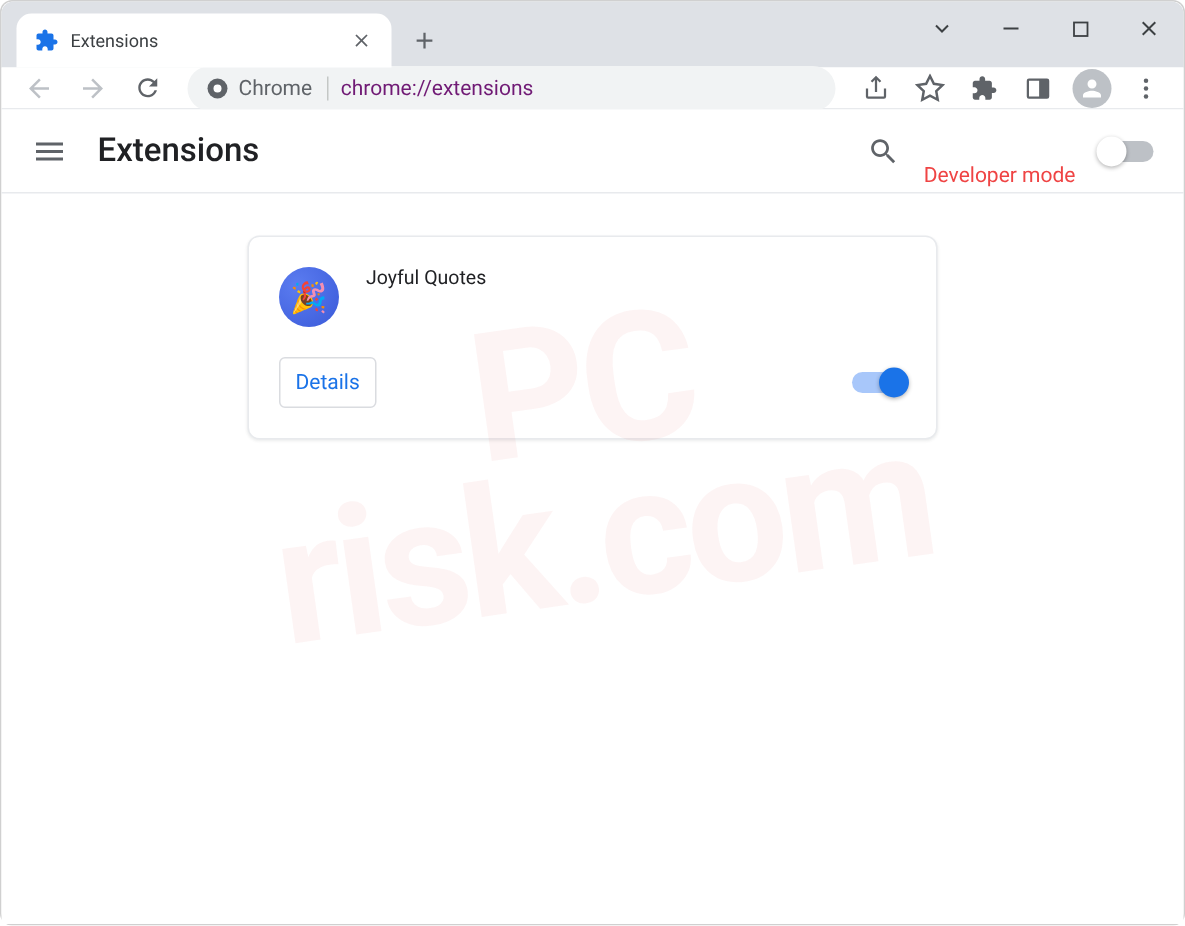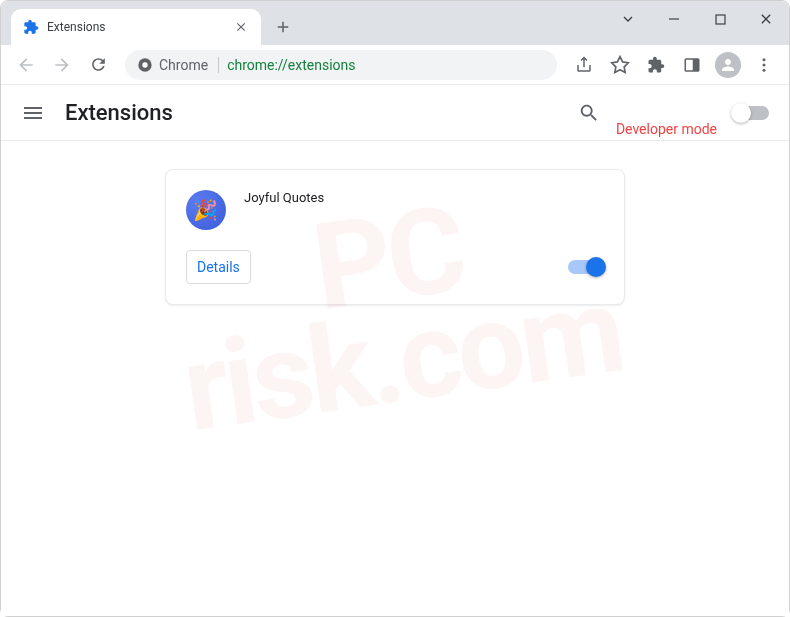--- a/index.html
+++ b/index.html
@@ -79,21 +79,21 @@
     .win-btn {
       width: 46px;
       height: 30px;
       display: flex;
       align-items: center;
       justify-content: center;
       color: #3c4043;
       cursor: pointer;
     }
     .addressbar-row {
-      height: 40px;
+      height: 28px;
       background: #fff;
       display: flex;
       align-items: center;
       padding: 0 10px;
       gap: 6px;
       border-bottom: 1px solid #e8eaed;
     }
     .nav-btn {
       width: 30px;
       height: 30px;
@@ -120,21 +120,21 @@
     }
     .omni-prefix {
       color: #5f6368;
       font-size: 14px;
       padding-right: 10px;
       border-right: 1px solid #c4c7c5;
       display: flex;
       align-items: center;
       gap: 6px;
     }
-    .omni-url { color: #15803d; }
+    .omni-url { color: #701a75; }
     .action-btn {
       width: 30px;
       height: 30px;
       display: flex;
       align-items: center;
       justify-content: center;
       color: #5f6368;
       cursor: pointer;
       border-radius: 50%;
     }

